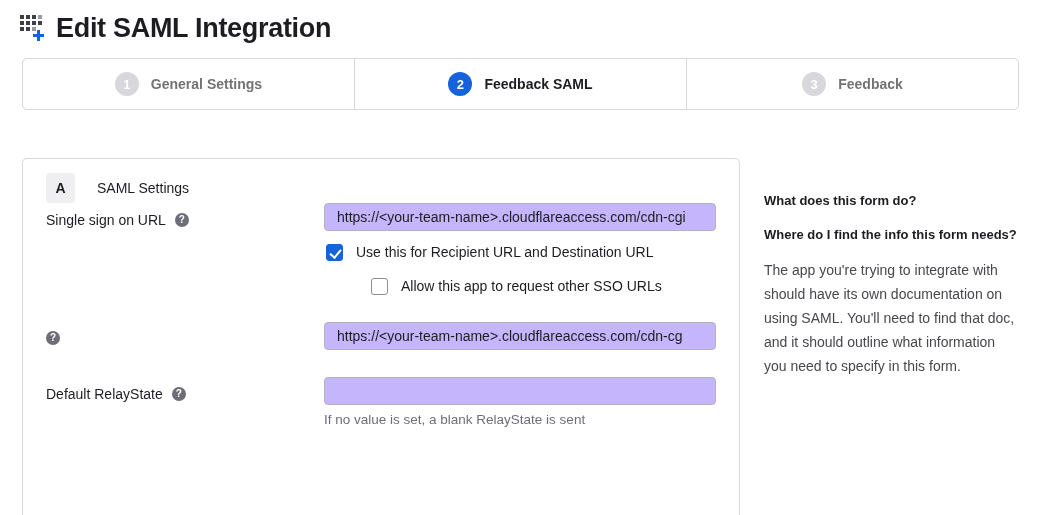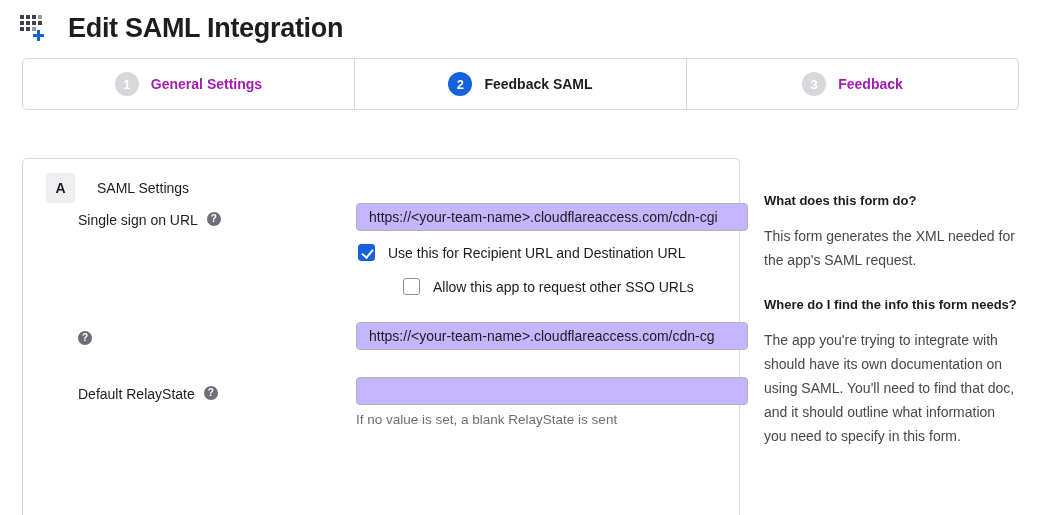--- a/index.html
+++ b/index.html
@@ -6,21 +6,21 @@
   html,body { background:#fff; }
   body {
     width:1063px; height:515px; overflow:hidden;
     font-family:"Liberation Sans", sans-serif;
     color:#1d1d21;
   }
   .screen { position:relative; width:1063px; height:515px; overflow:hidden; }
 
   
   .page-header {
-    display:flex; align-items:center; gap:20px;
+    display:flex; align-items:center; gap:8px;
     padding:8px 0 0 20px; height:48px;
   }
   .grid-icon { position:relative; width:28px; height:30px; flex:none; }
   .grid-icon .sq { position:absolute; width:4px; height:4px; background:#3f3f46; }
   .grid-icon .sq.lite { background:#9a9aa2; }
   .grid-icon .plus {
     position:absolute; left:13px; top:17px; width:11px; height:11px;
   }
   .grid-icon .plus:before, .grid-icon .plus:after {
     content:""; position:absolute; background:#1662dd;
@@ -39,21 +39,21 @@
   .step {
     flex:1; display:flex; align-items:center; justify-content:center; gap:12px;
     cursor:default;
   }
   .step + .step { border-left:1px solid #d7d7dc; }
   .step-circle {
     width:24px; height:24px; border-radius:50%;
     display:flex; align-items:center; justify-content:center;
     font-size:13px; font-weight:700; color:#fff; background:#d7d7dc; flex:none;
   }
-  .step-label { font-size:14px; font-weight:700; color:#a21caf; }
+  .step-label { font-size:14px; font-weight:700; color:#737373; }
   .step.active .step-circle { background:#1662dd; }
   .step.active .step-label { color:#1d1d21; }
 
   
   .content { display:flex; align-items:flex-start; padding:0 22px; margin-top:48px; }
 
   .panel {
     width:718px; flex:none; min-height:420px;
     border:1px solid #d7d7dc; border-radius:5px 5px 0 0; border-bottom:none;
     background:#fff; padding:14px 23px 10px 23px;
@@ -62,38 +62,37 @@
   .section-badge {
     width:29px; height:30px; border-radius:4px; background:#efeff2;
     display:flex; align-items:center; justify-content:center;
     font-size:14px; font-weight:700; color:#1d1d21; flex:none;
   }
   .section-title { font-size:14px; font-weight:400; color:#1d1d21; }
   .group-title { font-size:15px; font-weight:700; margin:27px 0 28px 0; color:#1d1d21; }
 
   .field-row { display:flex; align-items:flex-start; margin-bottom:27px; }
   .field-label-col {
-    width:278px; flex:none; display:flex; gap:9px;
+    width:278px; flex:none; display:flex; align-items:center; gap:9px;
     padding-top:9px;
-    margin-left:32px;
   }
   .field-label { font-size:14px; color:#1d1d21; }
   .help-icon {
     width:14px; height:14px; border-radius:50%; background:#6e6e78;
     color:#fff; font-size:10px; font-weight:700; line-height:14px;
     text-align:center; flex:none; cursor:pointer;
   }
   .field-control-col { flex:1; }
   .text-input {
     width:392px; height:28px; border:1px solid #b3b3bb; border-radius:4px;
     padding:0 12px; font-size:14px; color:#1d1d21; background:#c4b5fd;
     font-family:"Liberation Sans", sans-serif; outline:none;
   }
   .checkbox-row {
-    display:flex; align-items:center; gap:13px; margin-top:13px; margin-left:2px;
+    display:flex; align-items:flex-start; gap:13px; margin-top:13px; margin-left:2px;
   }
   .checkbox-row + .checkbox-row { margin-top:17px;padding-left:45px; }
   .checkbox {
     width:17px; height:17px; border-radius:3px; flex:none; cursor:pointer;
     border:1px solid #8c8c96; background:#fff; position:relative;
   }
   .checkbox.checked { background:#1662dd; border-color:#1662dd; }
   .checkbox.checked:after {
     content:""; position:absolute; left:5px; top:2px; width:5px; height:9px;
     border:solid #fff; border-width:0 2px 2px 0; transform:rotate(40deg);
@@ -189,19 +188,18 @@
         </div>
         <div class="field-control-col">
           <input type="text" class="text-input" value="" style="">
           <div class="field-hint">If no value is set, a blank RelayState is sent</div>
         </div>
       </div>
     </div>
 
     <div class="help-sidebar">
       <div class="help-heading">What does this form do?</div>
-      <div class="help-text">This form generates the XML needed for the app's SAML request.</div>
       <div class="help-heading">Where do I find the info this form needs?</div>
       <div class="help-text">The app you're trying to integrate with should have its own documentation on using SAML. You'll need to find that doc, and it should outline what information you need to specify in this form.</div>
     </div>
 
   </div>
 </div>
 
 </body></html>

